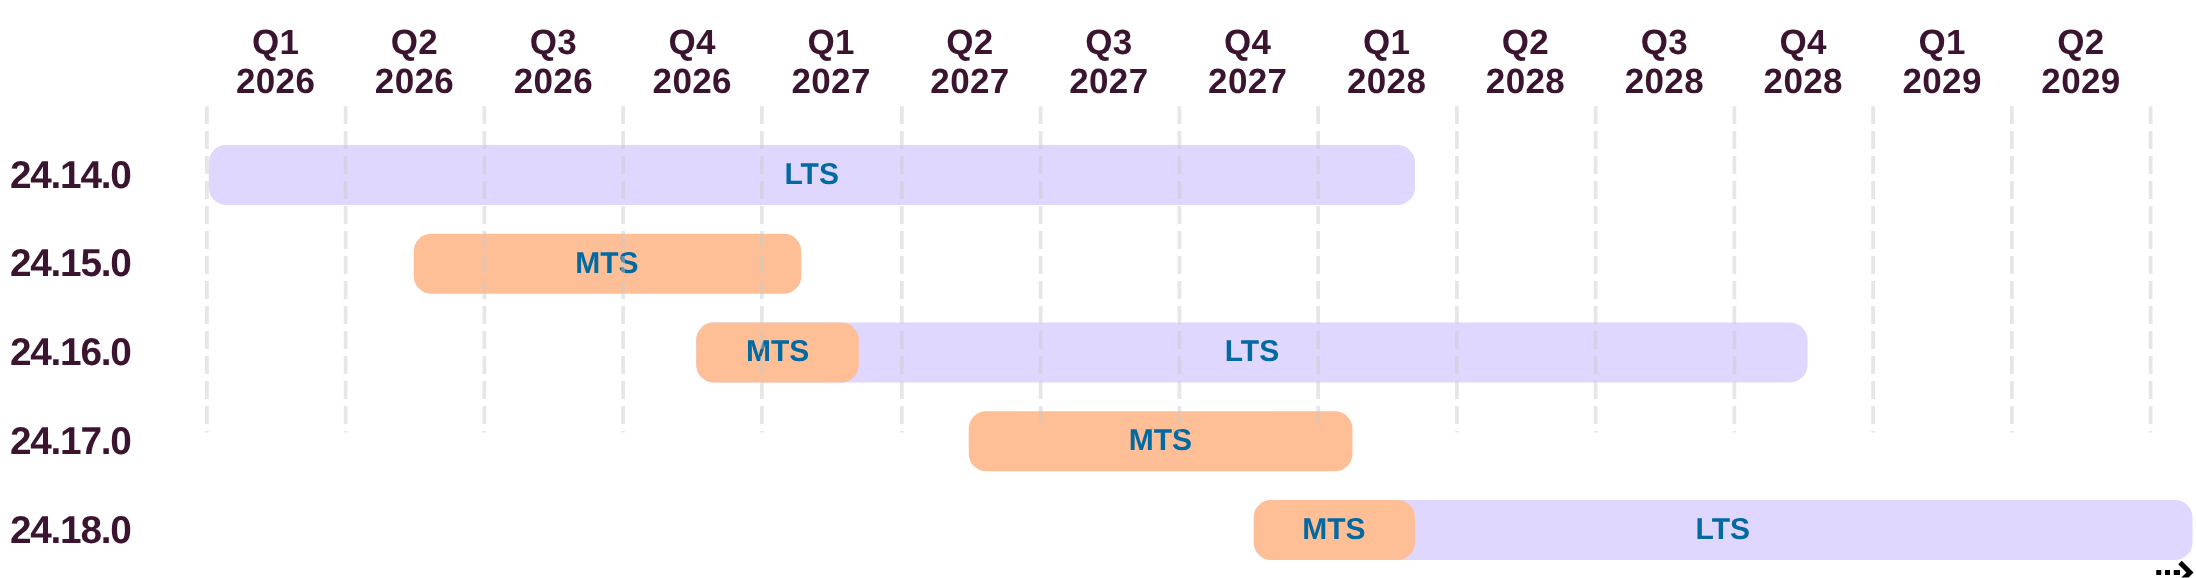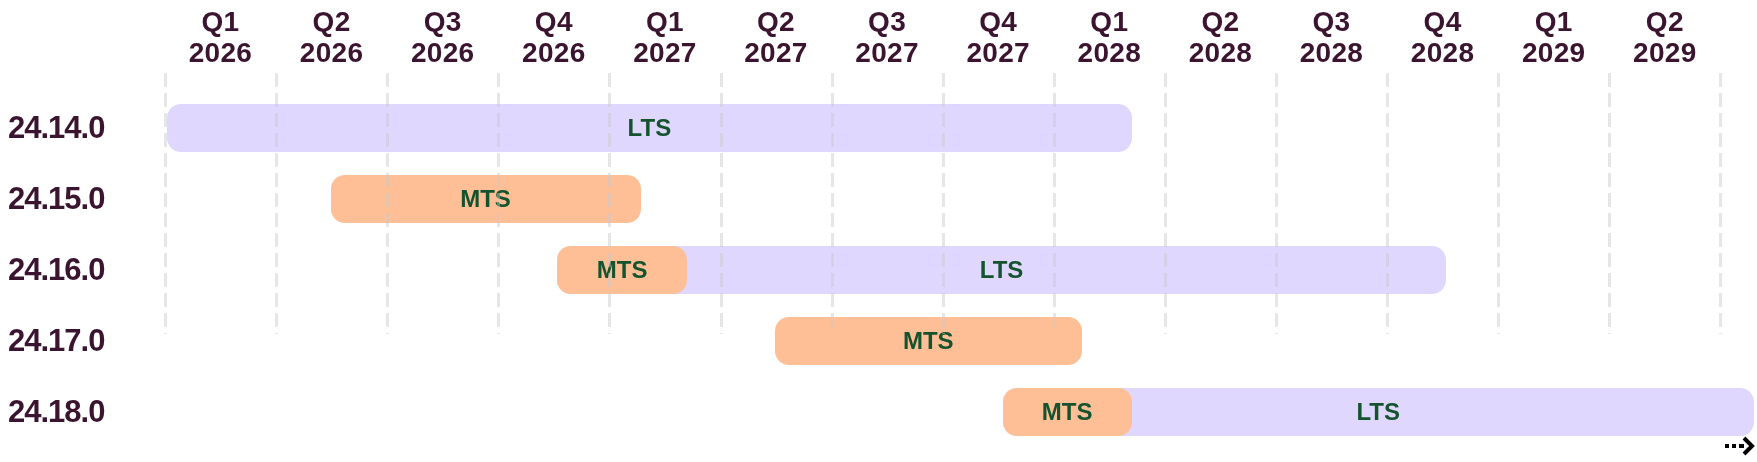--- a/index.html
+++ b/index.html
@@ -1,31 +1,31 @@
 <!DOCTYPE html>
 <html><head>
 <meta charset="utf-8">
 <style>
   html, body { margin: 0; padding: 0; background: #ffffff; }
   body { width: 1757px; height: 462px; position: relative; overflow: hidden;
          font-family: "Liberation Sans", "DejaVu Sans", sans-serif; color: #3b1530; }
-  .chart { position: absolute; left: 0; top: 0; width: 1757px; height: 334px; }
+  .chart { position: absolute; left: 0; top: 12px; width: 1757px; height: 334px; }
   .qhead { position: absolute; top: 6px; width: 111px; text-align: center;
            font-size: 28px; font-weight: 700; line-height: 31px; color: #3b1530; letter-spacing: 0.3px; }
   .qhead span { display: block; }
   .grid { position: absolute; top: 73px; bottom: 0; width: 3px;
           background: repeating-linear-gradient(to bottom, rgba(200,200,200,0.45) 0 14px, transparent 14px 20px);
           z-index: 5; pointer-events: none; }
   .rowlabel { position: absolute; left: 8px; width: 150px; height: 48px; line-height: 48px;
               font-size: 31px; font-weight: 700; color: #3b1530; letter-spacing: -1px; }
   .bar { position: absolute; height: 48px; border-radius: 14px; }
   .bar.lts { background: #e0d7fe; z-index: 1; }
   .bar.mts { background: #febf96; z-index: 2; }
   .barlabel { position: absolute; height: 48px; line-height: 48px; text-align: center;
-              font-size: 24px; font-weight: 700; color: #14532d; z-index: 3; transform: translateX(-50%); white-space: nowrap; }
+              font-size: 24px; font-weight: 700; color: #0369a1; z-index: 3; transform: translateX(-50%); white-space: nowrap; }
   .arrow { position: absolute; left: 1724px; top: 434px; width: 32px; height: 24px; z-index: 6; }
 </style>
 </head>
 <body>
 
 <div class="chart">
   <div id="headers">
       <div class="qhead" style="left: 165px;">
         <span>Q1</span>
         <span>2026</span>

